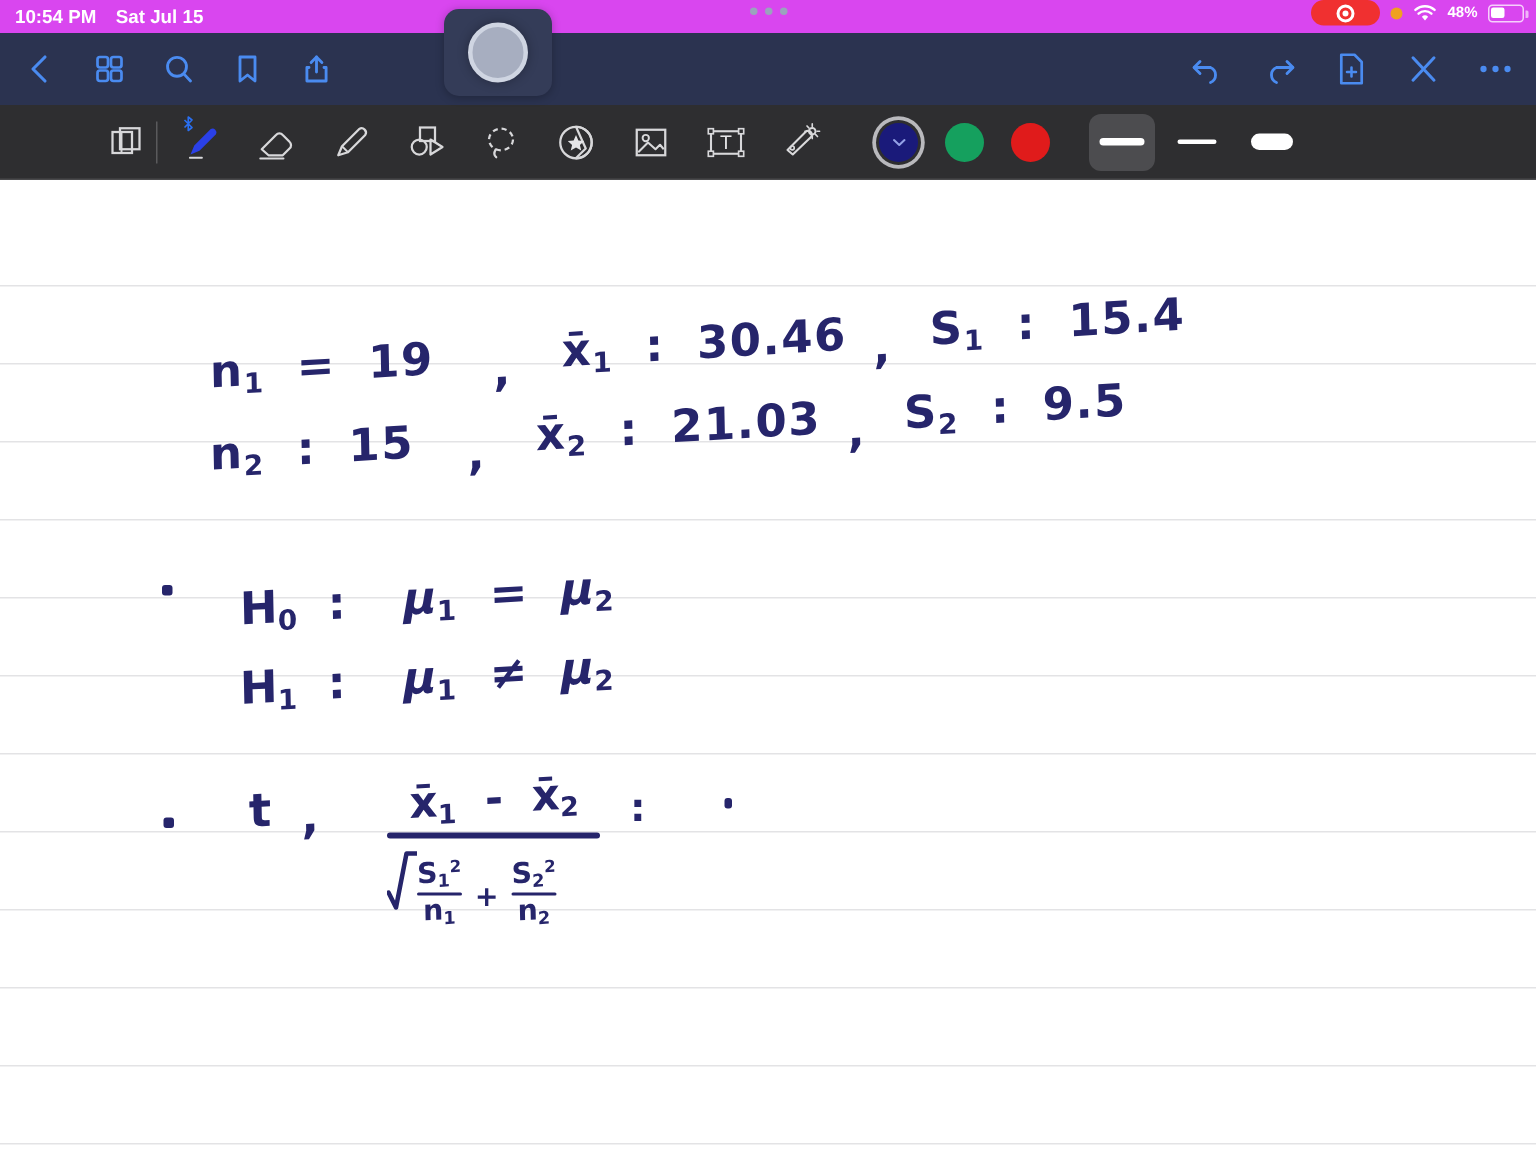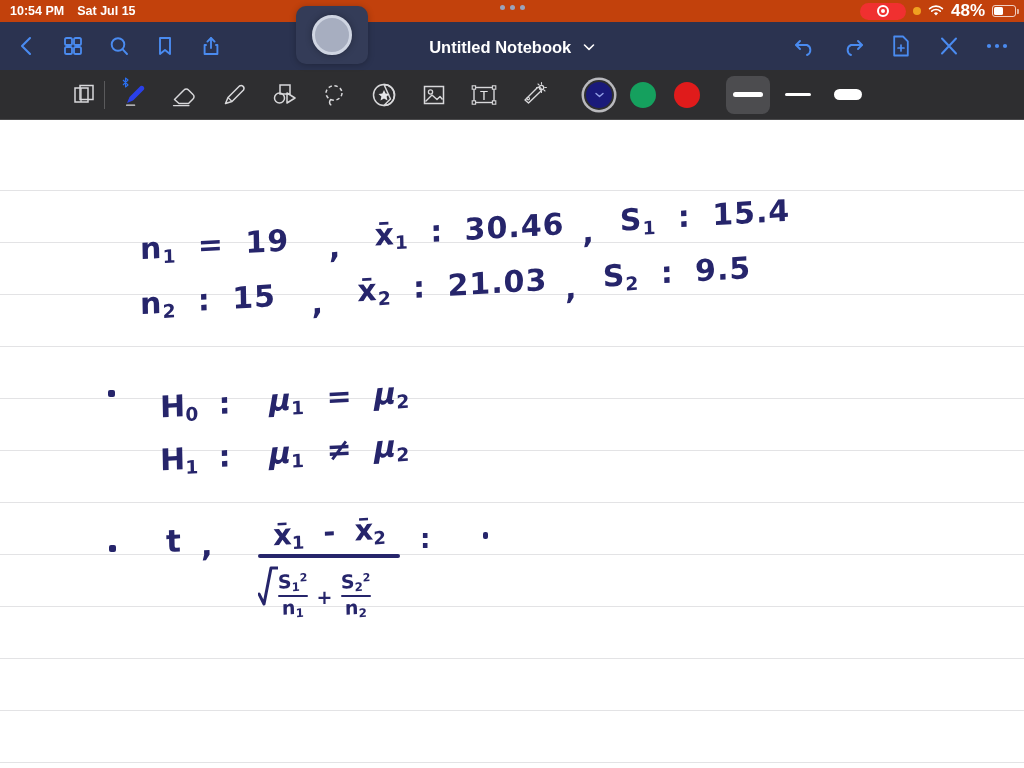--- a/index.html
+++ b/index.html
@@ -8,39 +8,39 @@
     width: 1024px; height: 768px;
     overflow: hidden;
     font-family: "Liberation Sans", sans-serif;
     background: #ffffff;
   }
   #app { position: relative; width: 1024px; height: 768px; }
 
   
   .statusbar {
     position: absolute; top: 0; left: 0; width: 1024px; height: 22px;
-    background: #c2410c;
-    display: flex; align-items: center;
+    background: #d946ef;
+    display: flex; 
     color: #ffffff; font-size: 12.5px; font-weight: 600;
     z-index: 30;
   }
   .status-left { display: flex; align-items: center; gap: 13px; padding-left: 10px; }
   .status-right { position: absolute; right: 8px; display: flex; align-items: center; gap: 7px; }
   .rec-pill {
     width: 46px; height: 17px; border-radius: 9px; background: #f03030;
     display: flex; align-items: center; justify-content: center;
   }
   .rec-pill .ring {
     width: 12px; height: 12px; border-radius: 50%;
     border: 2px solid #ffffff; display: flex; align-items: center; justify-content: center;
   }
   .rec-pill .dot { width: 4px; height: 4px; border-radius: 50%; background: #ffffff; }
   .orange-dot { width: 8px; height: 8px; border-radius: 50%; background: #f0a020; }
   .wifi { width: 16px; height: 12px; }
-  .batt-pct { font-size: 17px; font-weight: 600; }
+  .batt-pct { font-size: 10px; font-weight: 600; }
   .batt {
     position: relative; width: 24px; height: 12px;
     border: 1.3px solid rgba(255,255,255,0.75); border-radius: 3px;
   }
   .batt::after {
     content: ""; position: absolute; right: -4px; top: 3.4px;
     width: 2px; height: 5px; border-radius: 0 1px 1px 0;
     background: rgba(255,255,255,0.6);
   }
   .batt .fill {
@@ -245,28 +245,20 @@
       </span>
       <span class="nav-icon">
         <svg width="20" height="22" viewBox="0 0 20 22">
           <path d="M10 3 L10 13" stroke="currentColor" stroke-width="1.9" stroke-linecap="round"></path>
           <path d="M6.4 6.6 L10 3 L13.6 6.6" stroke="currentColor" stroke-width="1.9" fill="none" stroke-linecap="round" stroke-linejoin="round"></path>
           <path d="M5 10 H3.6 V19 H16.4 V10 H15" stroke="currentColor" stroke-width="1.9" fill="none" stroke-linecap="round" stroke-linejoin="round"></path>
         </svg>
       </span>
     </div>
 
-    <div class="nav-title">
-      <span class="label">Untitled Notebook</span>
-      <span class="title-chevron">
-        <svg width="12" height="8" viewBox="0 0 12 8">
-            <path d="M1.5 2 L6 6.3 L10.5 2" stroke="#ffffff" stroke-width="1.6" fill="none" stroke-linecap="round" stroke-linejoin="round"></path>
-          </svg>
-      </span>
-    </div>
 
     <div class="nav-right">
       <span class="nav-icon">
         <svg width="24" height="22" viewBox="0 0 24 22">
           <path d="M7 6 L3 10 L7 14" stroke="currentColor" stroke-width="1.9" fill="none" stroke-linecap="round" stroke-linejoin="round"></path>
           <path d="M3.3 10 H14 A5.4 5.4 0 0 1 14 20" stroke="currentColor" stroke-width="1.9" fill="none" stroke-linecap="round"></path>
         </svg>
       </span>
       <span class="nav-icon">
         <svg width="24" height="22" viewBox="0 0 24 22">

